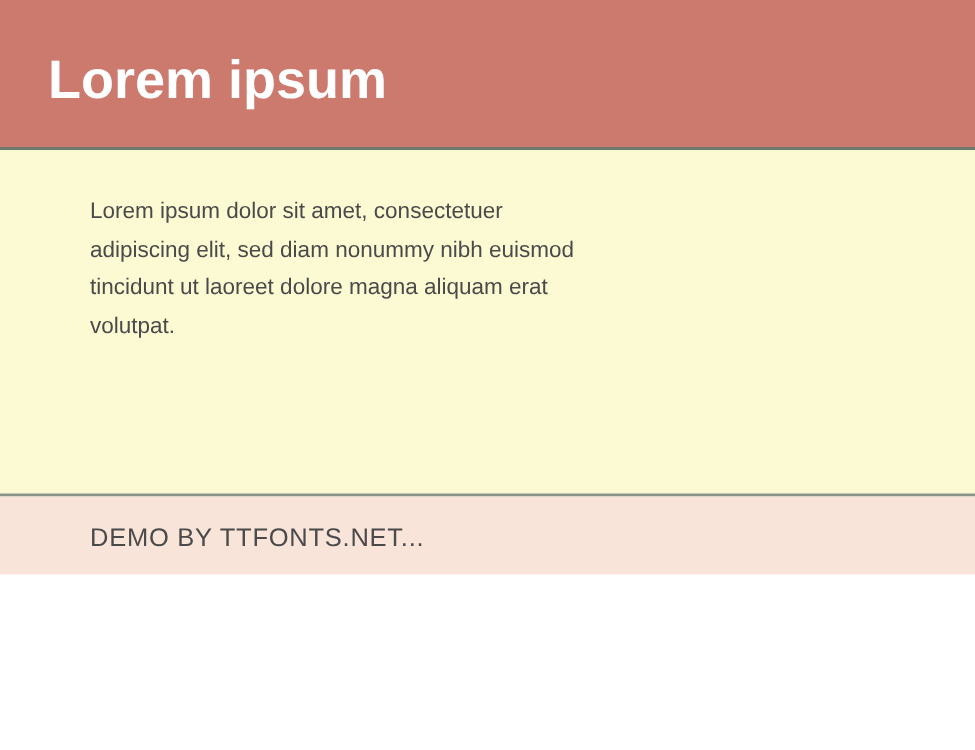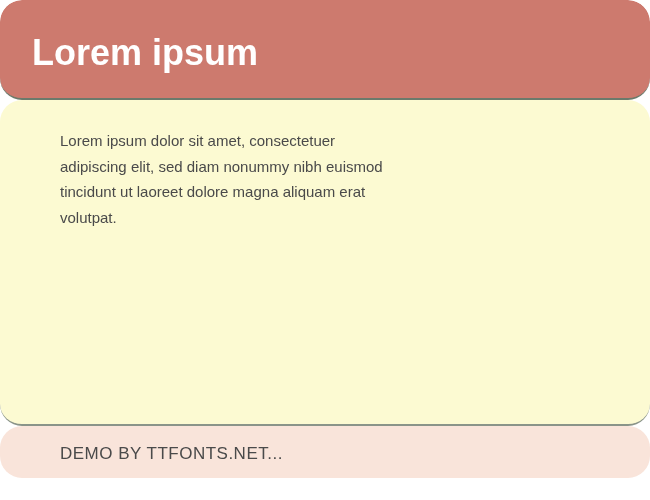--- a/index.html
+++ b/index.html
@@ -1,19 +1,18 @@
 <!DOCTYPE html>
 <html><head>
   <meta charset="utf-8">
   <style>
     * {
       margin: 0;
       padding: 0;
       box-sizing: border-box;
-      border-radius: 22px;
     }
     body {
       width: 650px;
       height: 500px;
       font-family: Georgia, 'Times New Roman', serif;
       overflow: hidden;
     }
     .header {
       background-color: #cd7a6e;
       padding: 32px 32px 24px;
@@ -21,21 +20,21 @@
     }
     .title {
       color: #ffffff;
       font-size: 36px;
       font-weight: bold;
       font-family: 'Comic Sans MS', cursive, sans-serif;
     }
     .content {
       background-color: #fcfad2;
       padding: 28px 60px;
-      height: 326px;
+      height: 231px;
       border-bottom: 2px solid #8a9489;
     }
     .body-text {
       color: #4a4a4a;
       font-size: 15px;
       line-height: 1.7;
       font-family: 'Comic Sans MS', cursive, sans-serif;
       max-width: 340px;
     }
     .footer {

